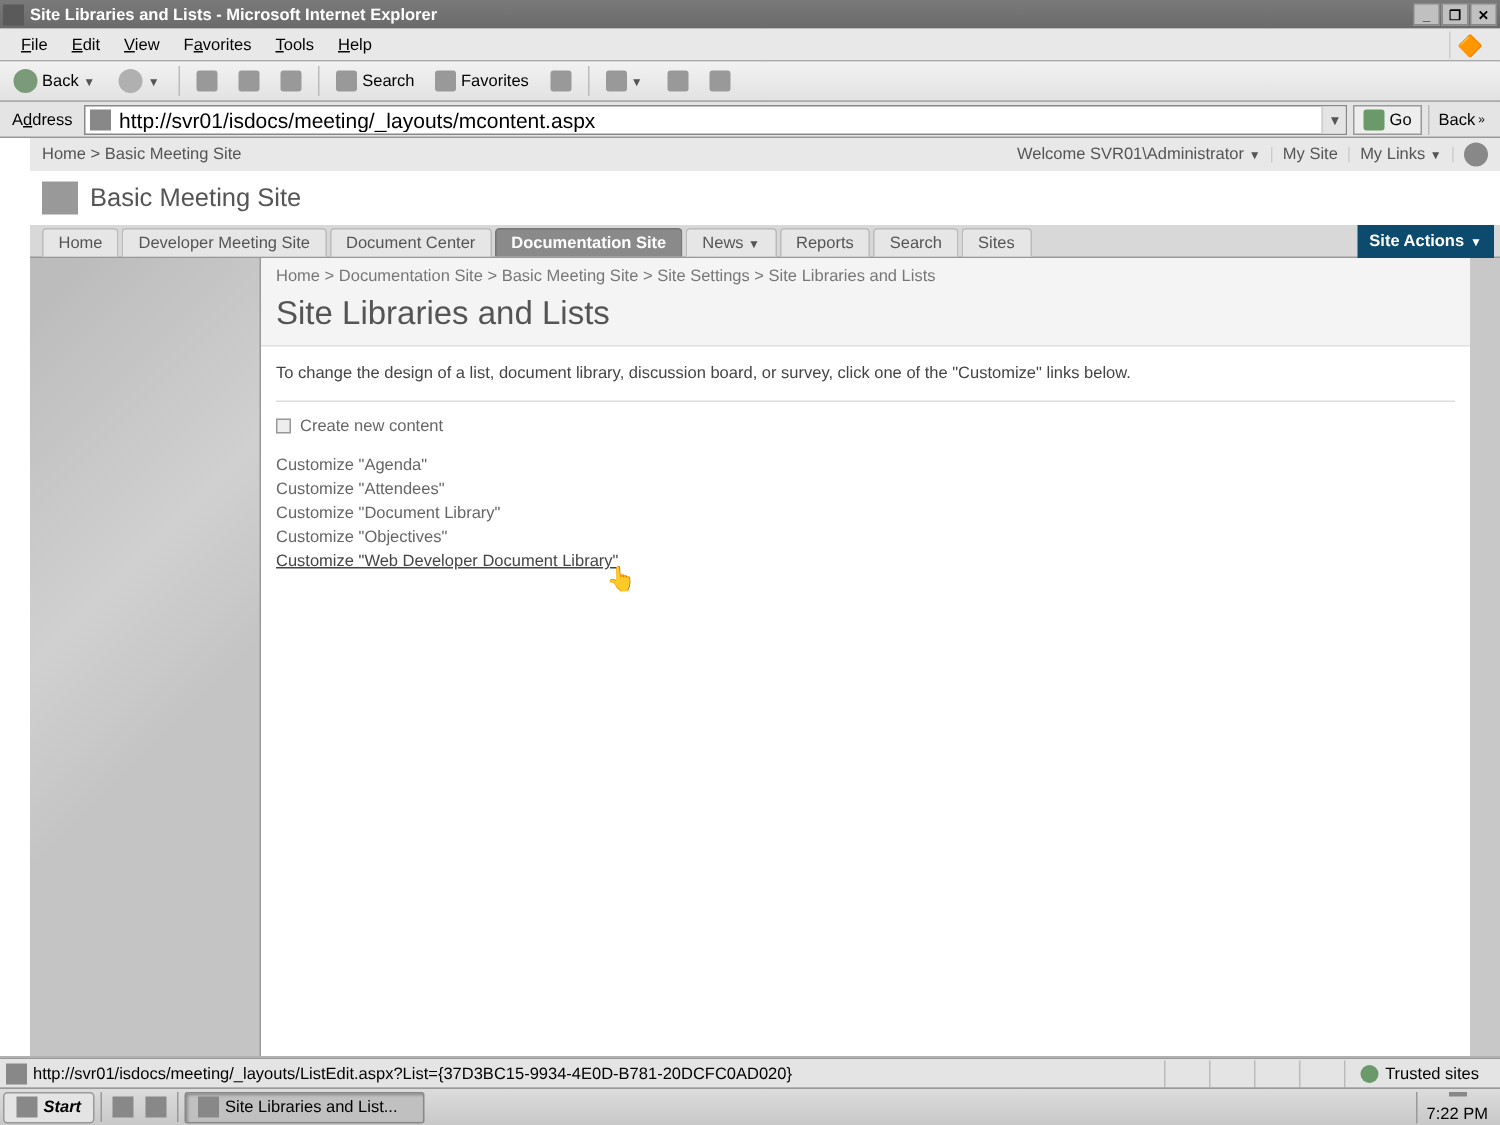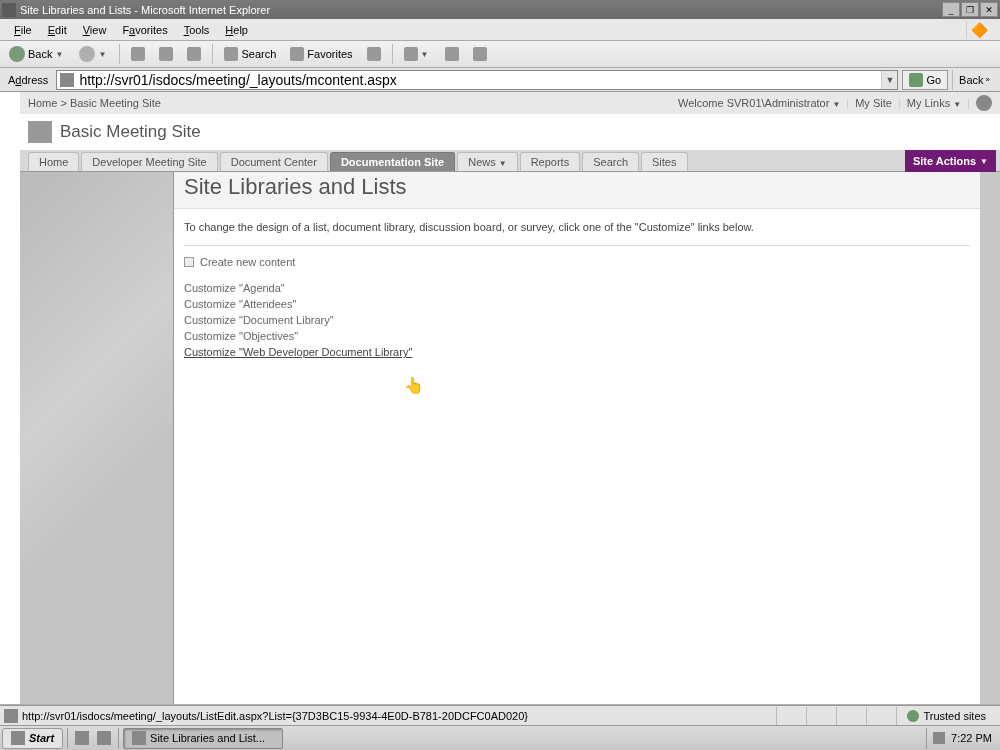--- a/index.html
+++ b/index.html
@@ -1,19 +1,19 @@
 <!DOCTYPE html>
 <html><head>
 <meta charset="utf-8">
 <style>
 * { box-sizing: border-box; margin: 0; padding: 0; }
 body { font-family: Tahoma, Arial, sans-serif; font-size: 11px; background: #b0b0b0; width: 1000px; height: 750px; overflow: hidden; position: relative; }
 
 
-.titlebar { height: 19px; background: linear-gradient(#7a7a7a, #6a6a6a); display: flex; align-items: center; padding: 0 2px; color: #fff; }
+.titlebar { height: 19px; background: linear-gradient(#7a7a7a, #6a6a6a); display: flex; align-items: center; padding: 0 2px; color: #fff; font-weight: bold; }
 .titlebar .icon { width: 14px; height: 14px; background: #5a5a5a; margin-right: 4px; }
 .titlebar-text { flex: 1; font-size: 11px; }
 .window-controls { display: flex; gap: 1px; }
 .win-btn { width: 18px; height: 15px; background: #c0c0c0; border: 1px solid #888; font-size: 9px; display: flex; align-items: center; justify-content: center; cursor: default; color: #000; }
 
 
 .menubar { height: 22px; background: #e8e8e8; border-bottom: 1px solid #aaa; display: flex; align-items: center; padding: 0 6px; }
 .menu-item { padding: 2px 8px; cursor: default; }
 .menu-item u { text-decoration: underline; }
 .ie-logo { margin-left: auto; width: 28px; height: 18px; background: #e8e8e8; border-left: 1px solid #ccc; display: flex; align-items: center; justify-content: center; font-size: 14px; }
@@ -47,21 +47,21 @@
 .sp-top-right .help { width: 16px; height: 16px; border-radius: 8px; background: #888; display: inline-block; }
 
 .sp-titlearea { height: 36px; display: flex; align-items: center; padding: 0 8px; gap: 8px; background: #fff; }
 .sp-site-icon { width: 24px; height: 22px; background: #999; }
 .sp-site-title { font-size: 17px; color: #555; }
 
 .sp-tabs { height: 22px; background: #d8d8d8; display: flex; align-items: flex-end; padding: 0 8px; border-bottom: 1px solid #999; position: relative; }
 .sp-tab { padding: 3px 10px; background: #e6e6e6; border: 1px solid #bbb; border-bottom: none; margin-right: 2px; font-size: 11px; color: #555; cursor: default; border-radius: 3px 3px 0 0; }
 .sp-tab.active { background: #8a8a8a; color: #fff; font-weight: bold; border-color: #777; }
 .sp-tab .drop { font-size: 8px; margin-left: 3px; }
-.site-actions { position: absolute; right: 4px; top: 0; height: 22px; background: #701a75; color: #fff; padding: 0 8px; display: flex; align-items: center; font-size: 11px; font-weight: bold; gap: 4px; }
+.site-actions { position: absolute; right: 4px; top: 0; height: 22px; background: #0c4a6e; color: #fff; padding: 0 8px; display: flex; align-items: center; font-size: 11px; font-weight: bold; gap: 4px; }
 
 
 .sp-content-wrap { display: flex; height: 532px; }
 .sp-left-gutter { width: 154px; background: #c8c8c8; background-image: linear-gradient(135deg, #bcbcbc 5%, #d0d0d0 40%, #c4c4c4 60%); border-right: 1px solid #999; }
 .sp-main { flex: 1; background: #fff; padding: 0; overflow: hidden; }
 .sp-right-gutter { width: 20px; background: #c8c8c8; }
 .sp-breadcrumb { padding: 6px 10px 4px 10px; color: #777; font-size: 11px; background: #f4f4f4; }
 .sp-breadcrumb a { color: #777; text-decoration: none; }
 .sp-page-title { font-size: 22px; color: #555; padding: 2px 10px 8px 10px; background: #f4f4f4; border-bottom: 1px solid #e0e0e0; }
 .sp-desc { padding: 12px 10px 8px 10px; color: #444; }
@@ -83,21 +83,21 @@
 
 
 .taskbar { position: absolute; bottom: 0; left: 0; right: 0; height: 25px; background: linear-gradient(#dcdcdc, #c8c8c8); border-top: 1px solid #999; display: flex; align-items: center; padding: 0 2px; gap: 2px; }
 .start-btn { height: 21px; padding: 0 8px; background: #e4e4e4; border: 1px solid #999; border-radius: 3px; display: flex; align-items: center; gap: 4px; font-weight: bold; font-style: italic; font-size: 11px; }
 .start-icon { width: 14px; height: 14px; background: #888; }
 .ql { width: 20px; height: 20px; display: flex; align-items: center; justify-content: center; }
 .ql-icon { width: 14px; height: 14px; background: #888; }
 .tb-sep2 { width: 1px; height: 20px; background: #999; margin: 0 2px; }
 .task-btn { height: 21px; padding: 0 8px; background: #d0d0d0; border: 1px solid #888; border-radius: 2px; display: flex; align-items: center; gap: 4px; min-width: 160px; font-size: 11px; }
 .task-btn.active { background: #c0c0c0; box-shadow: inset 1px 1px 2px rgba(0,0,0,0.3); }
-.tray { margin-left: auto; display: flex; align-items: center; gap: 6px; padding: 0 6px; border-left: 1px solid #999; height: 21px; }
+.tray { margin-left: auto; display: flex; align-items: center; gap: 6px; padding: 0 6px; border-left: 1px solid #999; height: 21px; flex-direction: column; }
 .tray-icon { width: 12px; height: 12px; background: #888; }
 .clock { font-size: 11px; }
 </style>
 </head>
 <body>
 
 <div class="titlebar">
   <span class="icon"></span>
   <span class="titlebar-text">Site Libraries and Lists - Microsoft Internet Explorer</span>
   <div class="window-controls">
@@ -211,20 +211,27 @@
     <div class="sp-tab">Sites</div>
     <div class="site-actions">
         <span>Site Actions</span>
         <span style="font-size:8px;">▼</span>
       </div>
   </div>
 
   <div class="sp-content-wrap">
     <div class="sp-left-gutter"></div>
     <div class="sp-main">
+      <div class="sp-breadcrumb">
+        <a>Home</a> &gt;
+        <a>Documentation Site</a> &gt;
+        <a>Basic Meeting Site</a> &gt;
+        <a>Site Settings</a> &gt;
+        <span>Site Libraries and Lists</span>
+      </div>
       <div class="sp-page-title">Site Libraries and Lists</div>
       <div class="sp-desc">To change the design of a list, document library, discussion board, or survey, click one of the "Customize" links below.</div>
       <div class="sp-hr"></div>
       <div class="sp-create">
         <span class="sp-create-icon"></span>
         <span>Create new content</span>
       </div>
       <div class="sp-list">
         <a class="sp-link">Customize "Agenda"</a>
         <a class="sp-link">Customize "Attendees"</a>

